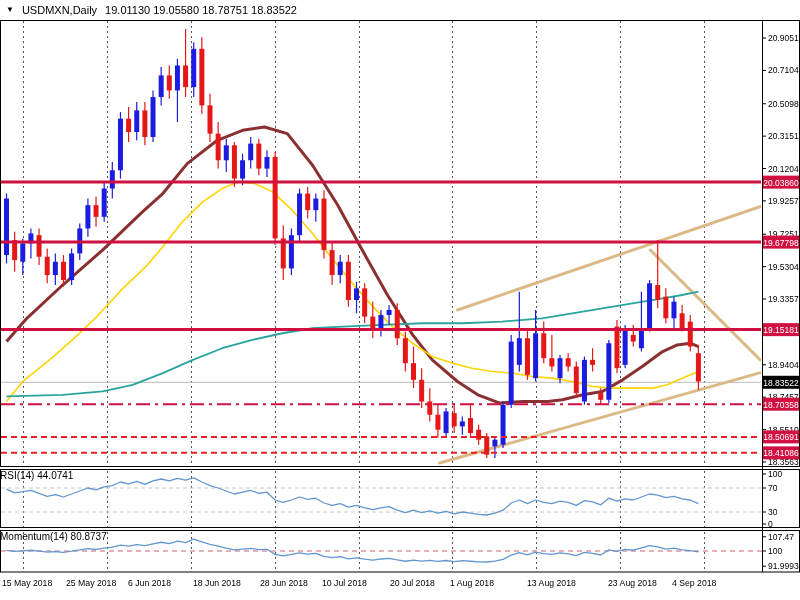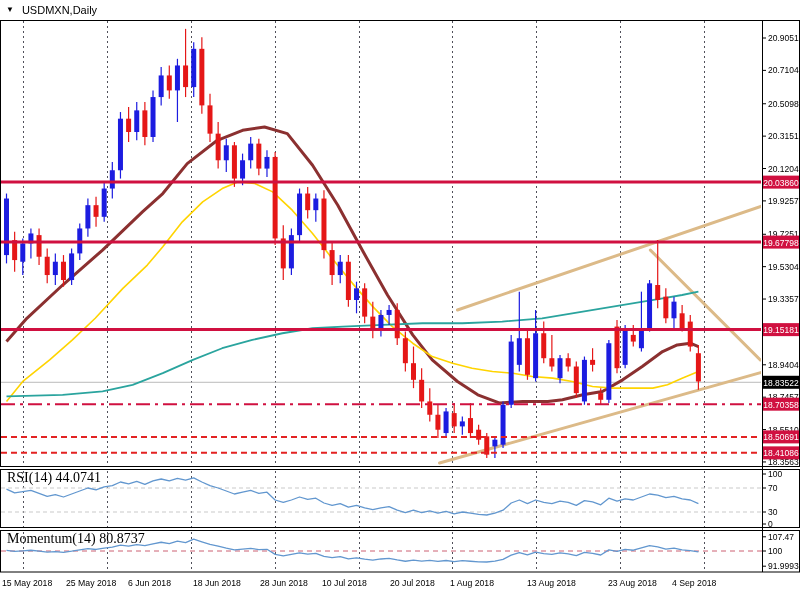--- a/index.html
+++ b/index.html
@@ -3,32 +3,33 @@
 <meta charset="utf-8">
 <style>
   html,body{margin:0;padding:0;background:#fff;width:800px;height:600px;overflow:hidden;}
   #win{position:relative;width:800px;height:600px;background:#fff;
        font-family:"Liberation Sans",sans-serif;}
   #chart-svg{position:absolute;left:0;top:0;}
   .title-row{position:absolute;left:0;top:0;width:800px;height:20px;display:flex;
              align-items:center;gap:8px;padding-left:6px;box-sizing:border-box;
              font-size:11px;color:#000;background:#fff;}
   .title-row .arrow{font-size:8px;line-height:1;}
-  .pane-label{position:absolute;font-size:14px;color:#000;left:7px;z-index:5;font-family:Liberation Serif, serif;}
+  .pane-label{position:absolute;font-size:10px;color:#000;left:0;z-index:5;}
   #rsi-label{top:470px;}
   #mom-label{top:531px;}
   svg text{font-family:"Liberation Sans",sans-serif;}
 </style>
 </head>
 <body>
 
 <div id="win">
   <div class="title-row">
     <span class="arrow">▼</span>
     <span>USDMXN,Daily</span>
+    <span>19.01130 19.05580 18.78751 18.83522</span>
   </div>
   <svg id="chart-svg" width="800" height="600">
       <defs>
         <clipPath id="mainclip">
           <rect x="1" y="21" width="760" height="445"></rect>
         </clipPath>
       </defs>
       <rect x="0.5" y="20.5" width="799" height="446" fill="#fff" stroke="#000000"></rect>
       <rect x="0.5" y="469.5" width="799" height="58" fill="#fff" stroke="#000000"></rect>
       <rect x="0.5" y="530.5" width="799" height="41.5" fill="#fff" stroke="#000000"></rect>

